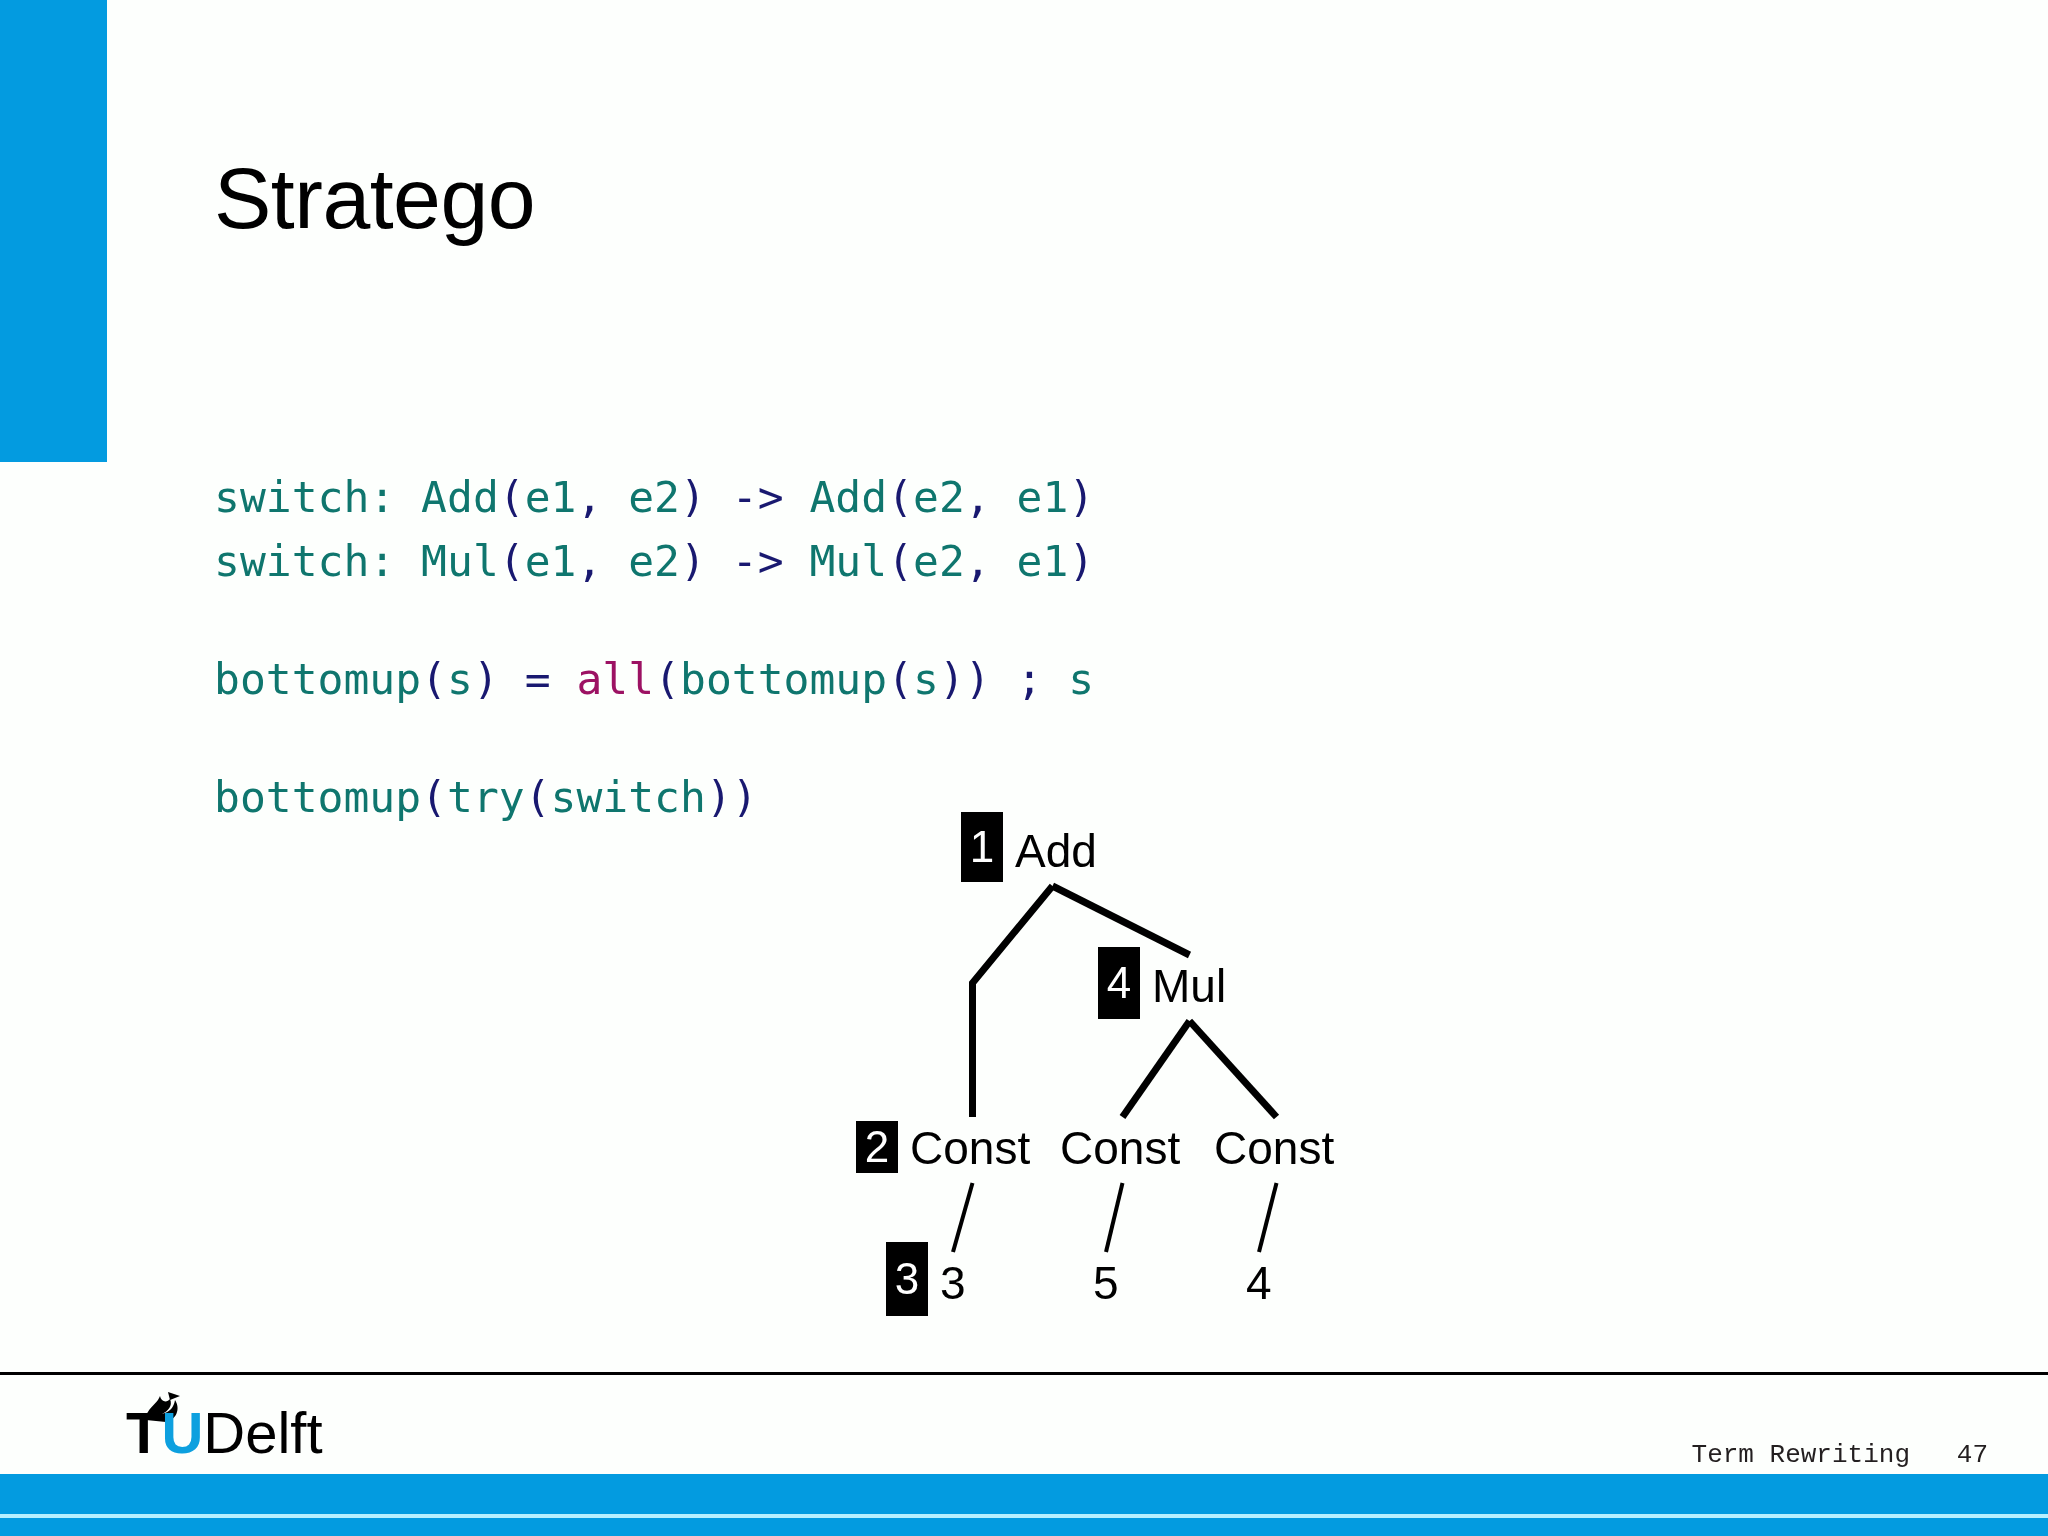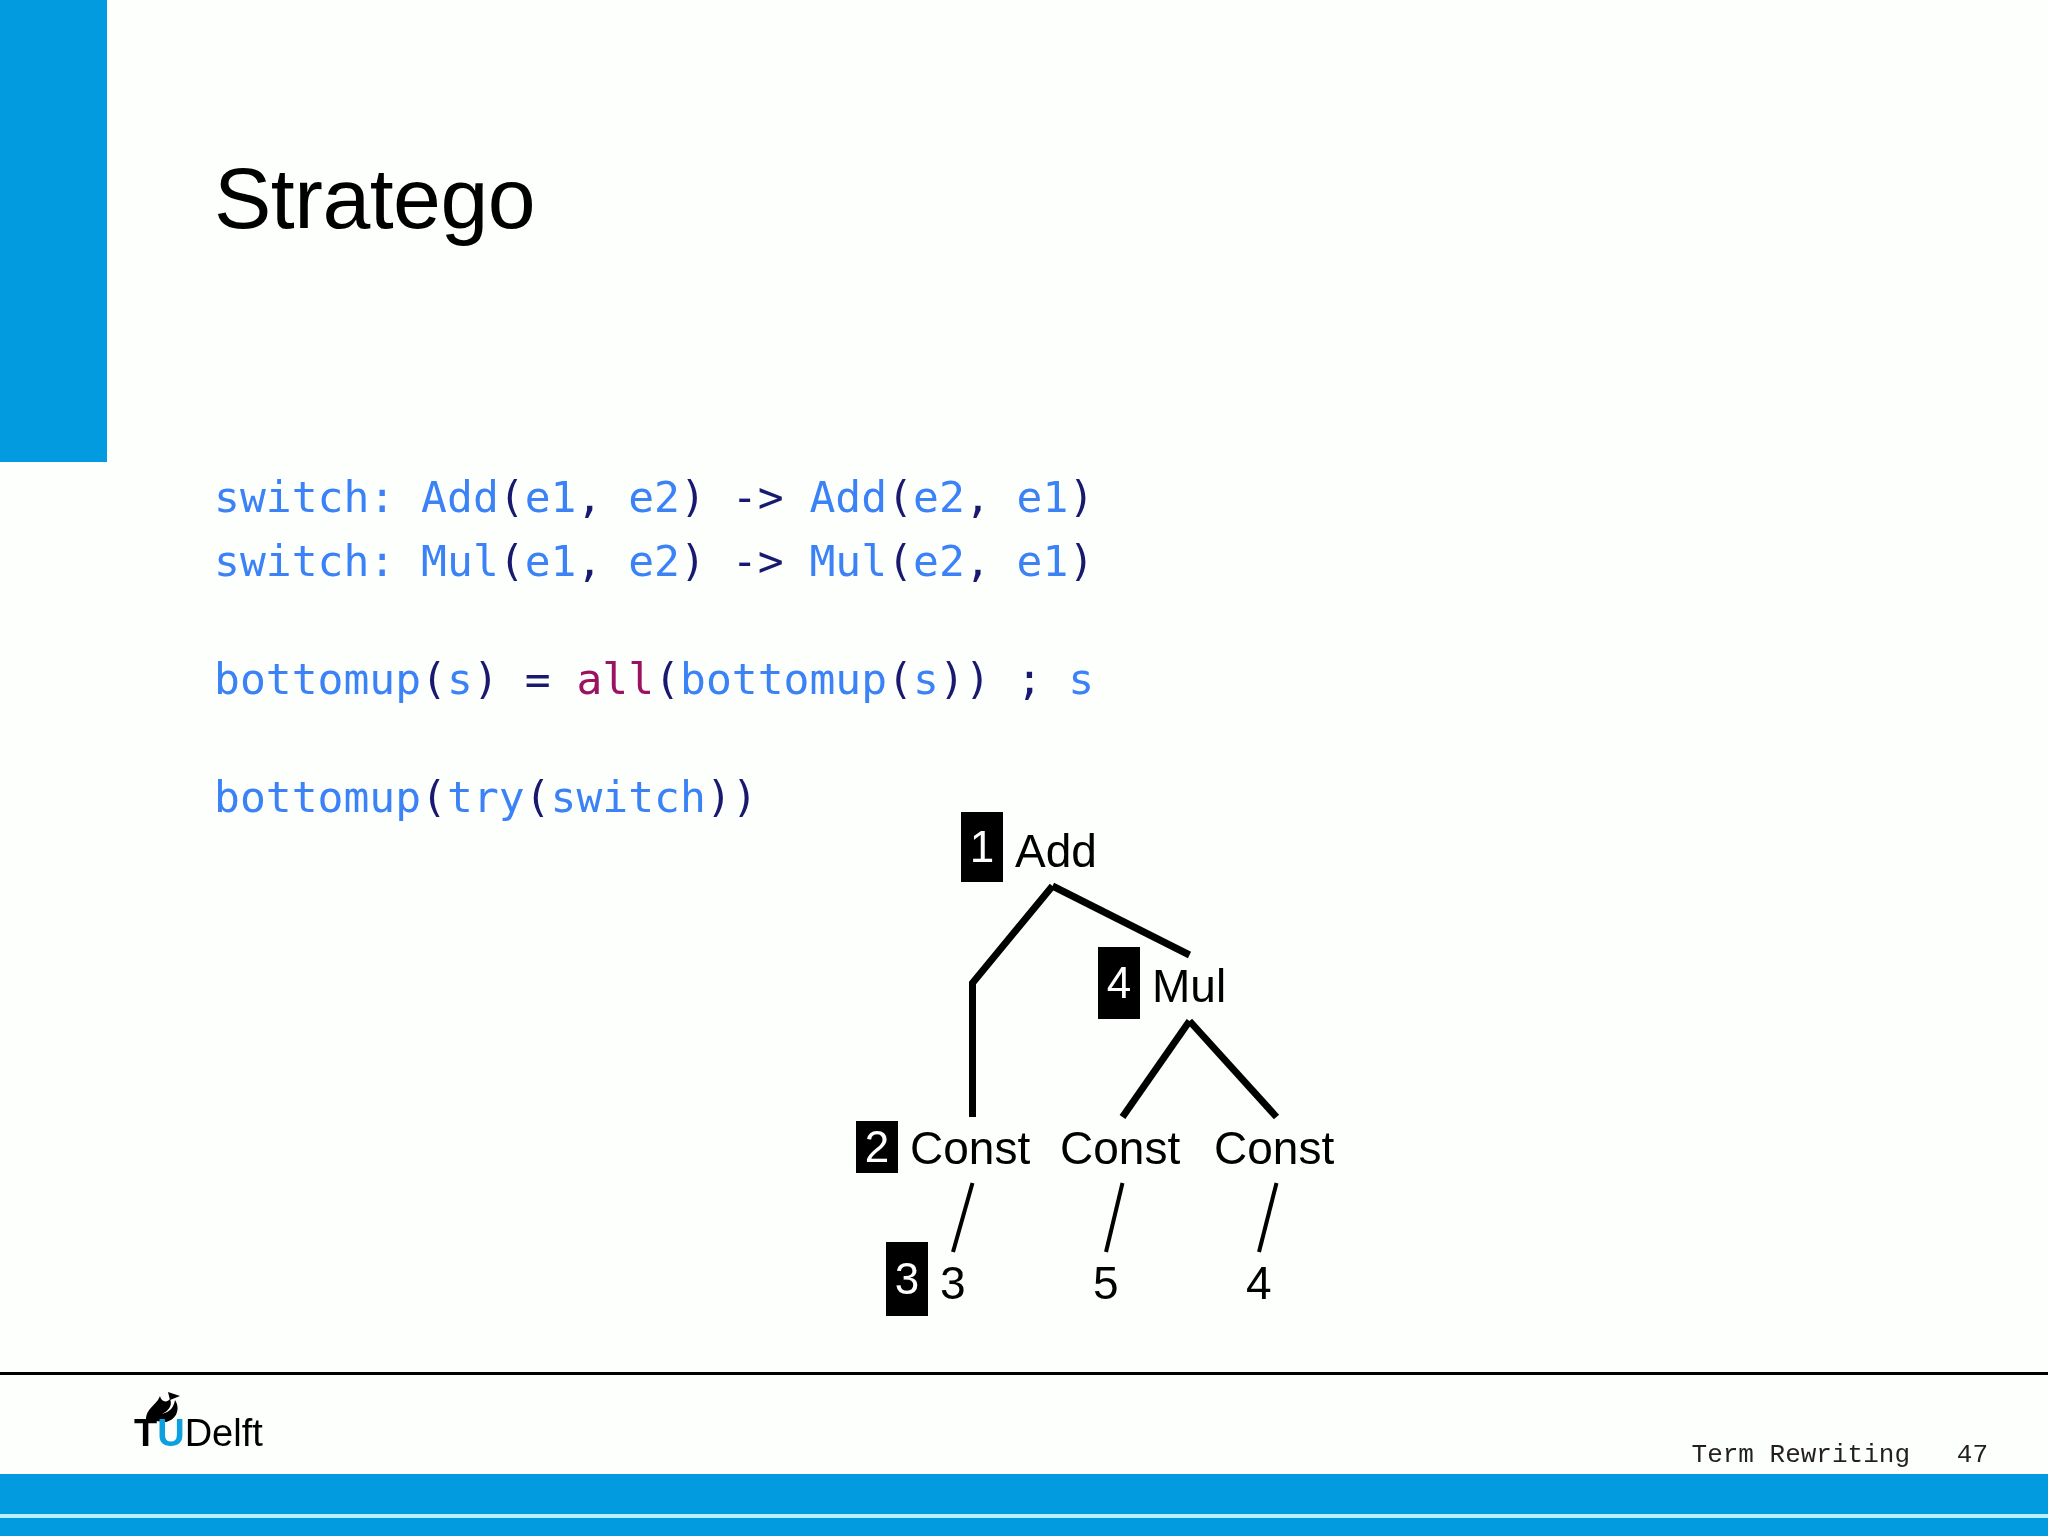--- a/index.html
+++ b/index.html
@@ -50,21 +50,21 @@
     font-family:"DejaVu Sans Mono","Liberation Mono",monospace;
     font-size:43px;
     line-height:64px;
     color:#000000;
     white-space:pre;
   }
   .code-line{white-space:pre;}
   .code-blank{height:54px;}
   .tok-punc{color:#191970;}
   .tok-kw{color:#9C1263;}
-  .tok-id{color:#3b82f6;text-align:center;}
+  .tok-id{color:#0f766e;text-align:center;}
 
   
   .tree{
     position:absolute;left:690px;top:780px;width:730px;height:600px;
   }
   .tree svg{position:absolute;left:0;top:0;}
   .node-label{
     position:absolute;
     font-family:"Liberation Sans", sans-serif;
     font-size:46px;line-height:46px;
@@ -114,23 +114,23 @@
   }
 
   
   .logo{
     position:absolute;left:118px;top:1404px;width:260px;height:64px;
   }
   .logo-flame{
     position:absolute;left:22px;top:-14px;width:46px;height:34px;
   }
   .logo-text{
-    position:absolute;left:16px;top:0;
+    position:absolute;left:8px;top:0;
     font-family:"Liberation Sans", sans-serif;
-    font-size:38px;line-height:58px;
+    font-size:58px;line-height:58px;
     font-weight:700;
     color:#000000;
     white-space:nowrap;
   }
   .logo-u{color:#0DA0DF;}
   .logo-delft{font-weight:400;color:#000;}
 </style>
 </head>
 <body>
 

